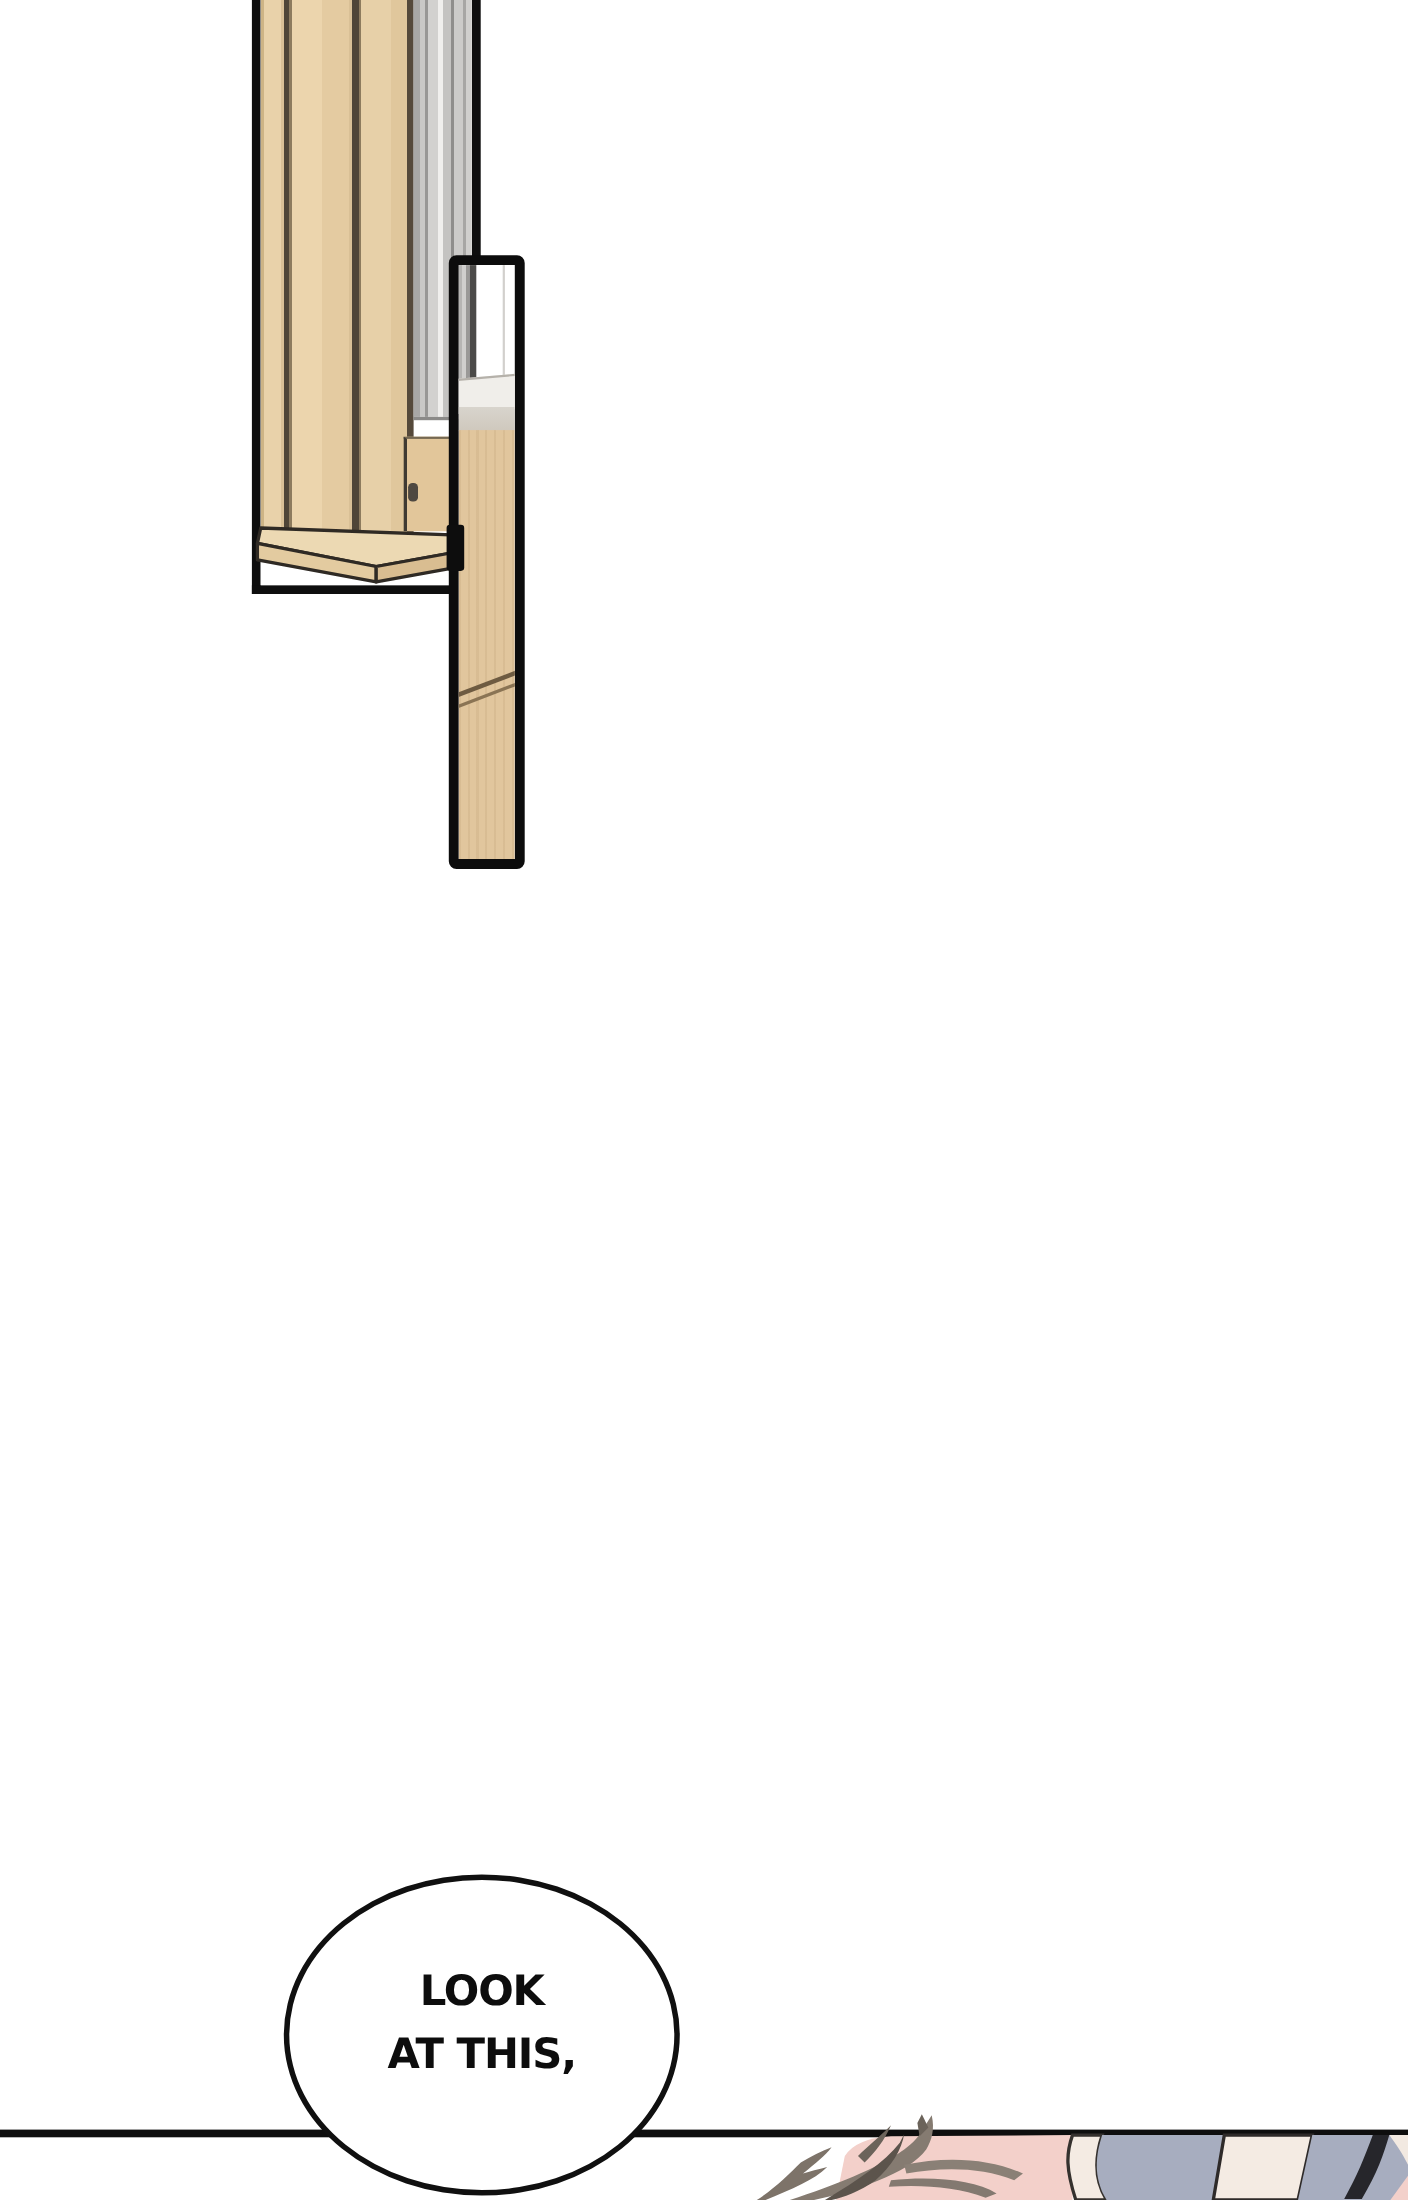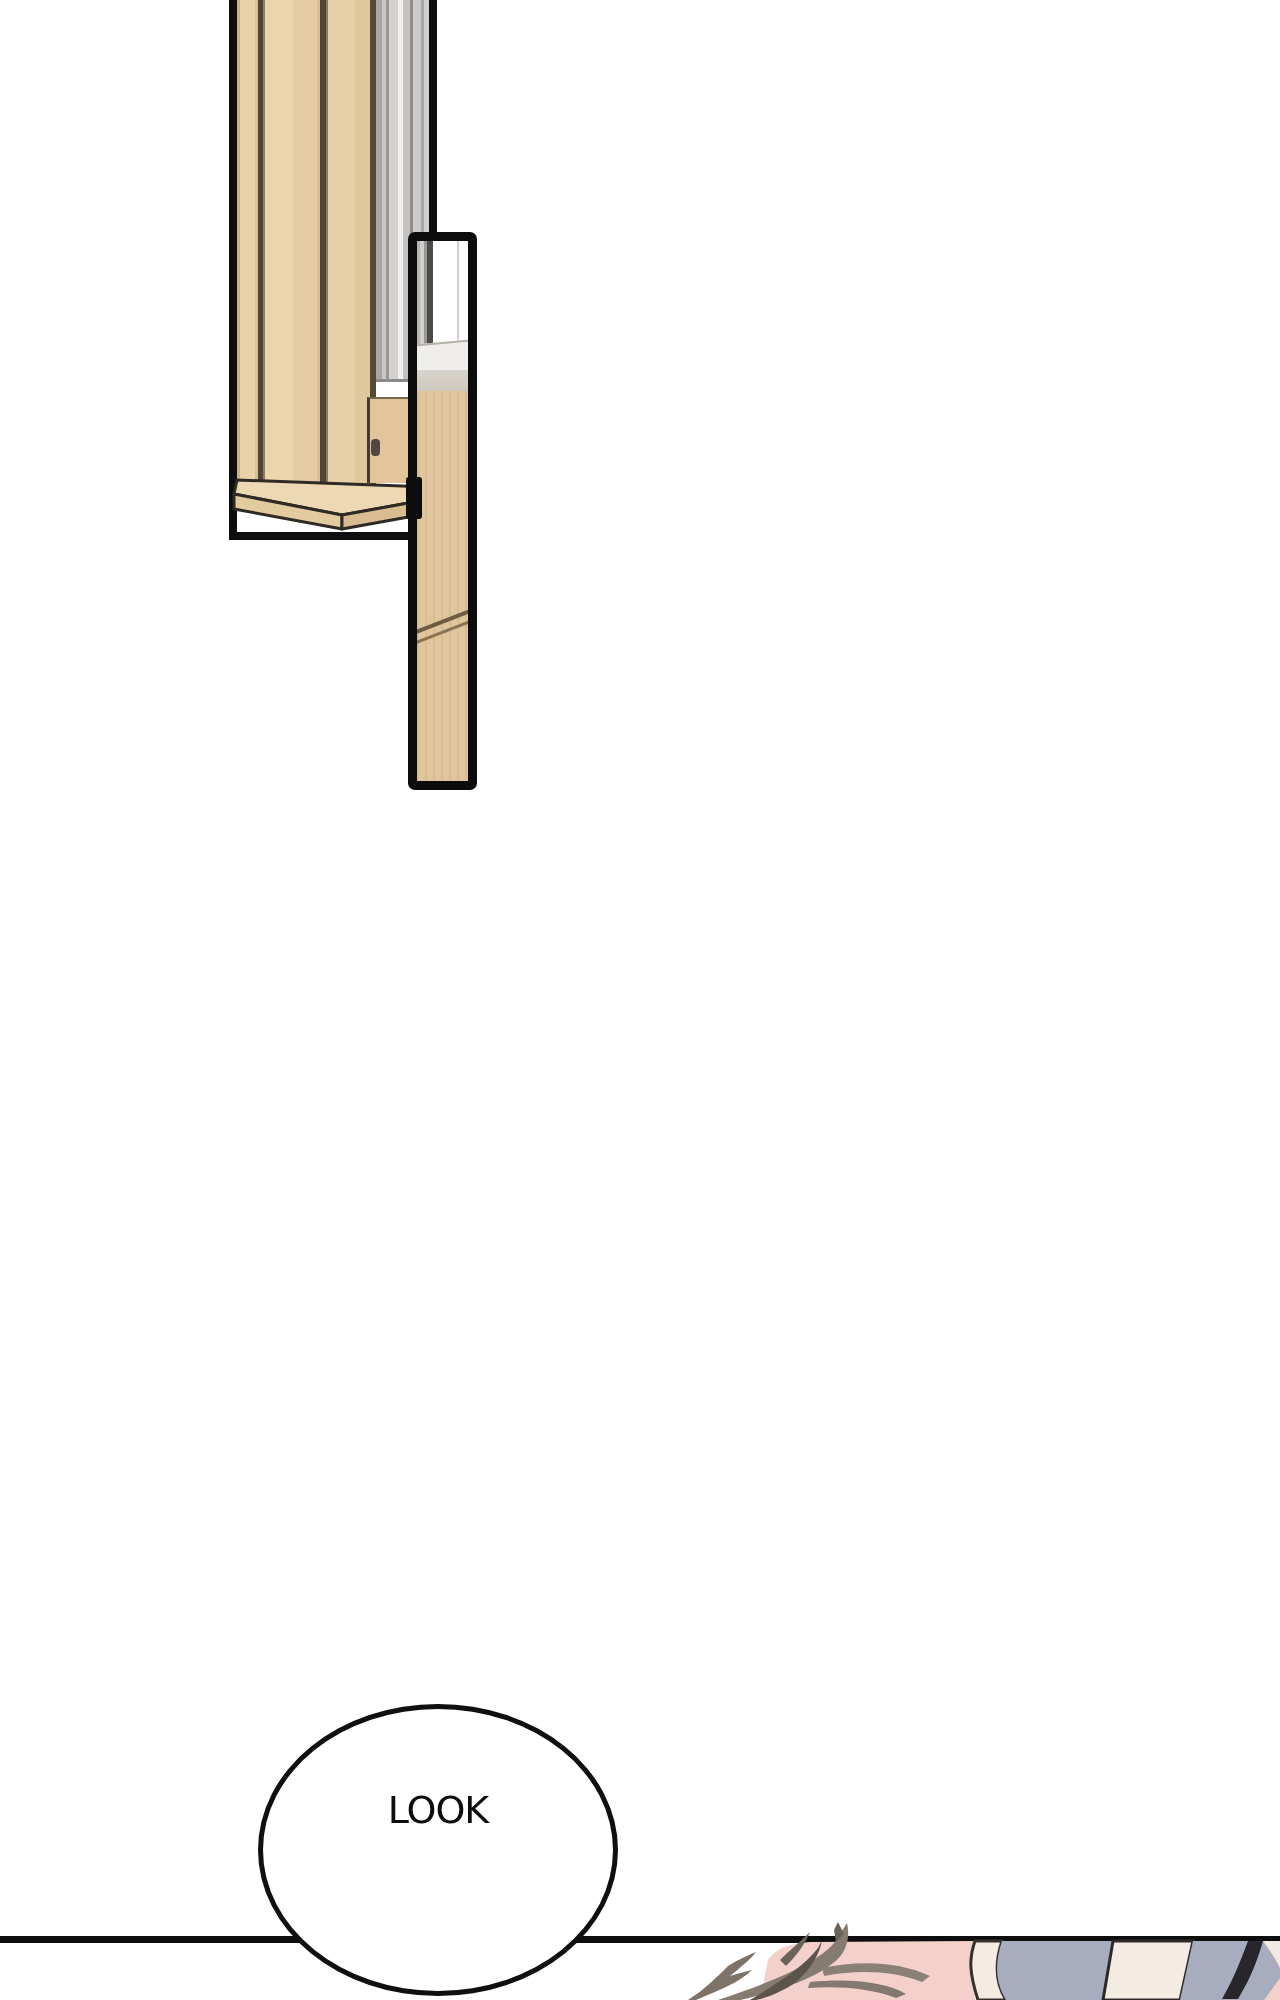--- a/index.html
+++ b/index.html
@@ -65,21 +65,21 @@
   .connector-tab{left:406px;top:477px;width:16px;height:42px;background:#0d0d0d;border-radius:3px;}
 
   
   .bottom-rule{left:0;top:1936px;width:1280px;height:7px;background:#0e0e0e;}
   .art-svg{left:600px;top:1920px;width:680px;height:80px;}
 
   
   .bubble{left:258px;top:1704px;width:360px;height:292px;background:#ffffff;
     border:5px solid #101010;border-radius:50%;box-sizing:border-box;z-index:5;}
   .bubble-text{position:absolute;left:0;top:73px;width:100%;text-align:center;
-    font-weight:normal;font-size:38px;line-height:57px;letter-spacing:-1px;color:#0d0d0d;}
+    font-weight:bold;font-size:38px;line-height:57px;letter-spacing:-1px;color:#0d0d0d;}
 </style>
 </head>
 <body>
 
 <div class="canvas">
 
   <div class="abs p1-border" style="left:229px;top:0;width:8px;height:540px;"></div>
   <div class="abs p1-border" style="left:429px;top:0;width:8px;height:540px;"></div>
   <div class="abs p1-border" style="left:229px;top:532px;width:208px;height:8px;"></div>
 
@@ -135,16 +135,17 @@
       <path d="M210,62 C250,58 286,62 306,74 L296,78 C270,68 238,66 208,68 Z" fill="#837970"></path>
       <path d="M150,80 C180,62 204,46 218,28 L222,20 C220,34 210,50 196,62 C182,72 166,78 156,80 Z" fill="#5c544c"></path>
       <path d="M238,2 L244,14 L236,22 L234,10 Z" fill="#6b635a"></path>
       <path d="M180,40 C190,30 198,24 210,12 C204,26 196,36 186,46 Z" fill="#6b635a"></path>
     </g>
   </svg>
 
   <div class="abs bubble">
     <div class="bubble-text">
       <div>LOOK</div>
+      <div>AT THIS,</div>
     </div>
   </div>
 
 </div>
 
 </body></html>

